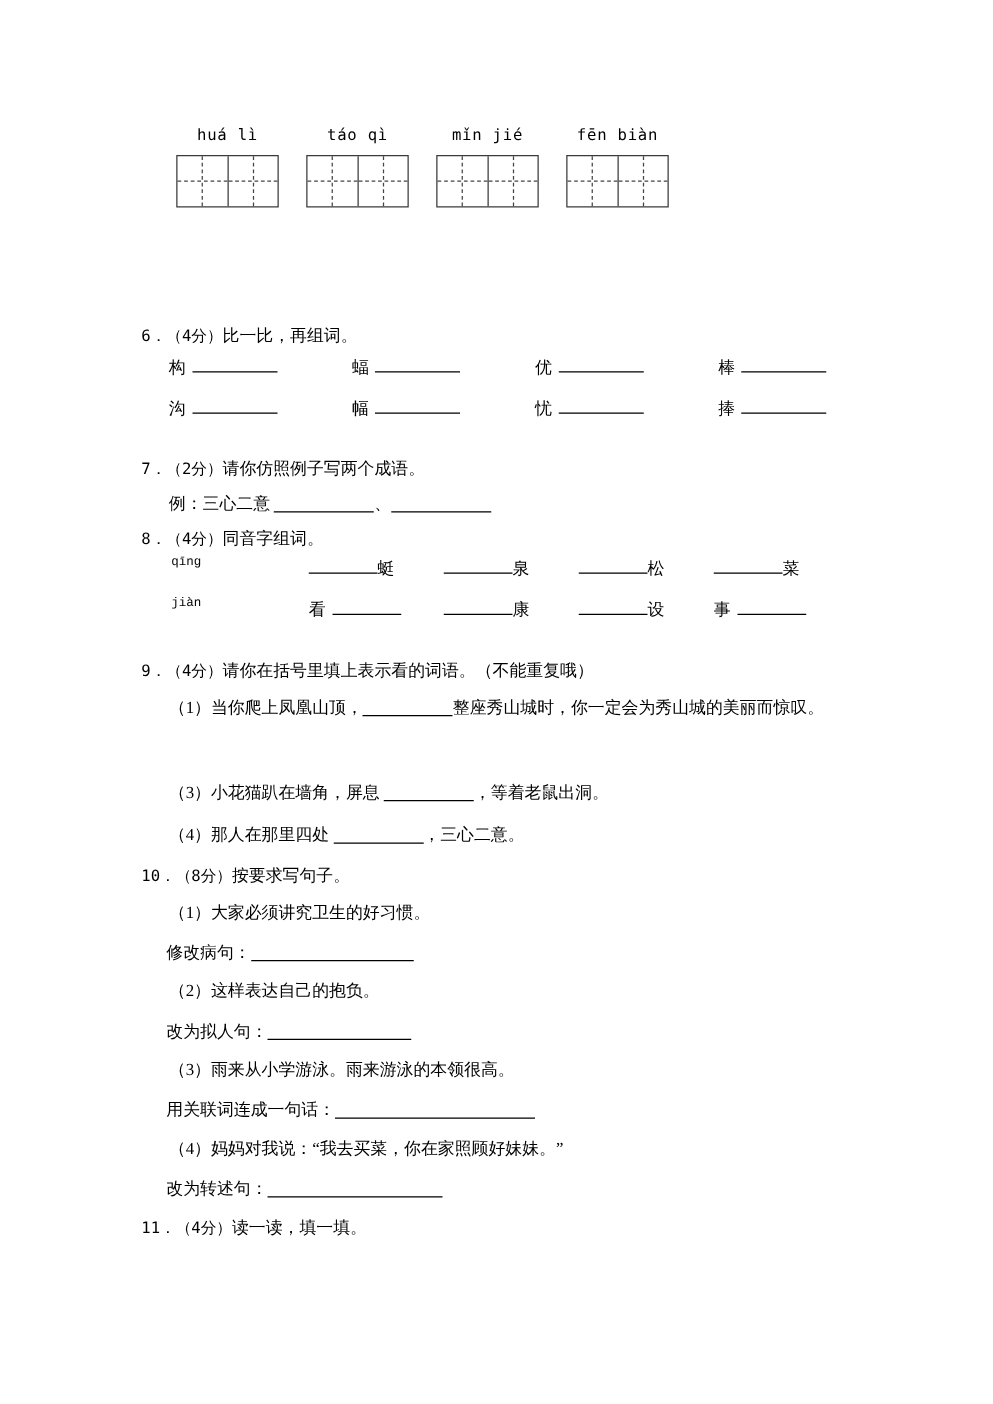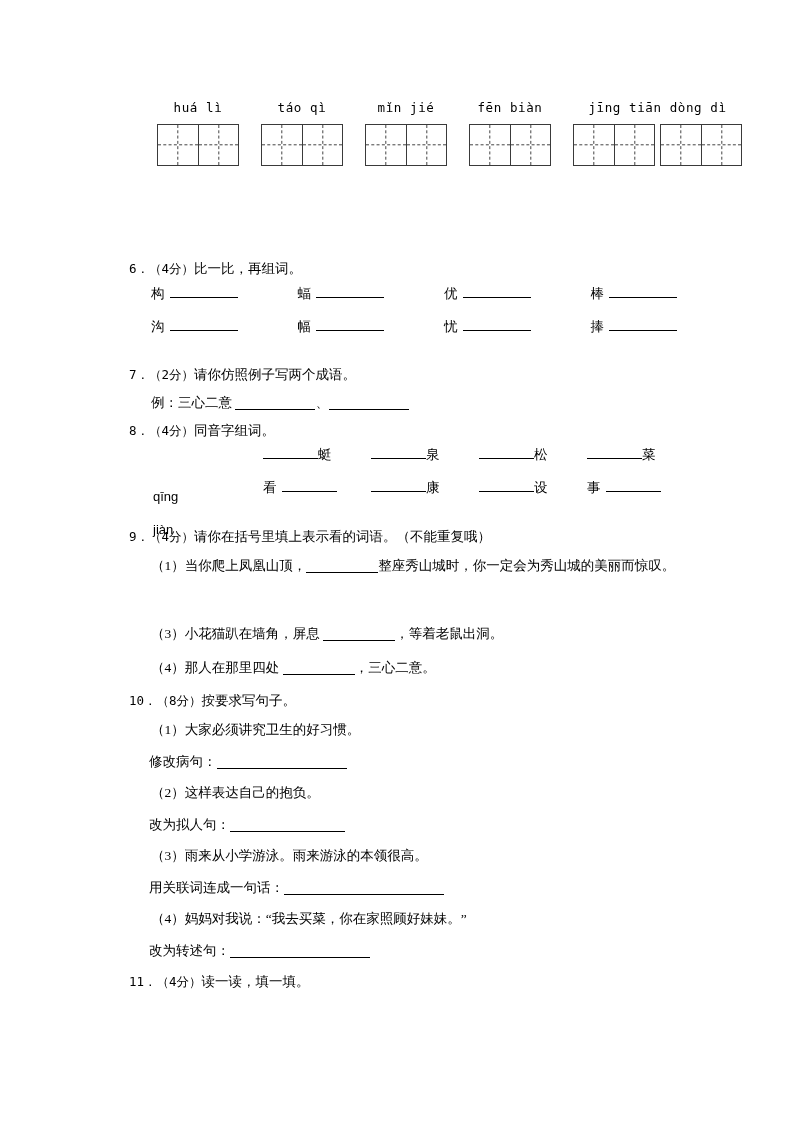--- a/index.html
+++ b/index.html
@@ -10,21 +10,21 @@
   body {
     width: 794px;
     height: 1123px;
     position: relative;
     font-family: "Liberation Serif", "DejaVu Serif", serif;
     color: #000000;
     overflow: hidden;
   }
   .page {
     position: absolute;
-    left: 16px; top: 0;
+    left: 0; top: 0;
     width: 628px;
     height: 1123px;
   }
 
   
   .grid-block {
     position: absolute;
     left: 113px;
     top: 100px;
     width: 610px;
@@ -132,23 +132,22 @@
     font-size: 13.5px;
     white-space: nowrap;
   }
   .col-item {
     display: flex;
     align-items: baseline;
   }
   .col-item .ch { margin-right: 5px; }
 
   .pin-label {
-    font-family: Liberation Sans, sans-serif;
-    font-size: 13px;
-    margin-top: 44px;
+    font-family: Liberation Mono, monospace;
+    font-size: 10px;
   }
 </style>
 </head>
 <body>
 
 <div class="page">
 
   <div class="grid-block">
     <div class="grid-row">
 
@@ -177,33 +176,20 @@
       </div>
 
       <div class="group-stack">
         <div class="pinyin">fēn biàn</div>
         <div class="boxpair">
           <div class="cell"></div>
           <div class="cell"></div>
         </div>
       </div>
 
-      <div class="group-stack">
-        <div class="pinyin pinyin-wide">jīng tiān dòng dì</div>
-        <div class="quad">
-          <div class="boxpair">
-            <div class="cell"></div>
-            <div class="cell"></div>
-          </div>
-          <div class="boxpair">
-            <div class="cell"></div>
-            <div class="cell"></div>
-          </div>
-        </div>
-      </div>
 
     </div>
   </div>
 
   <div class="q" style="top:250px">
     <span class="q-num">6．</span><span class="q-num">（4分）</span><span class="q-head">比一比，再组词。</span>
   </div>
 
   <div class="cols" style="left:135px; top:284px; gap:60px;">
     <span class="col-item">

